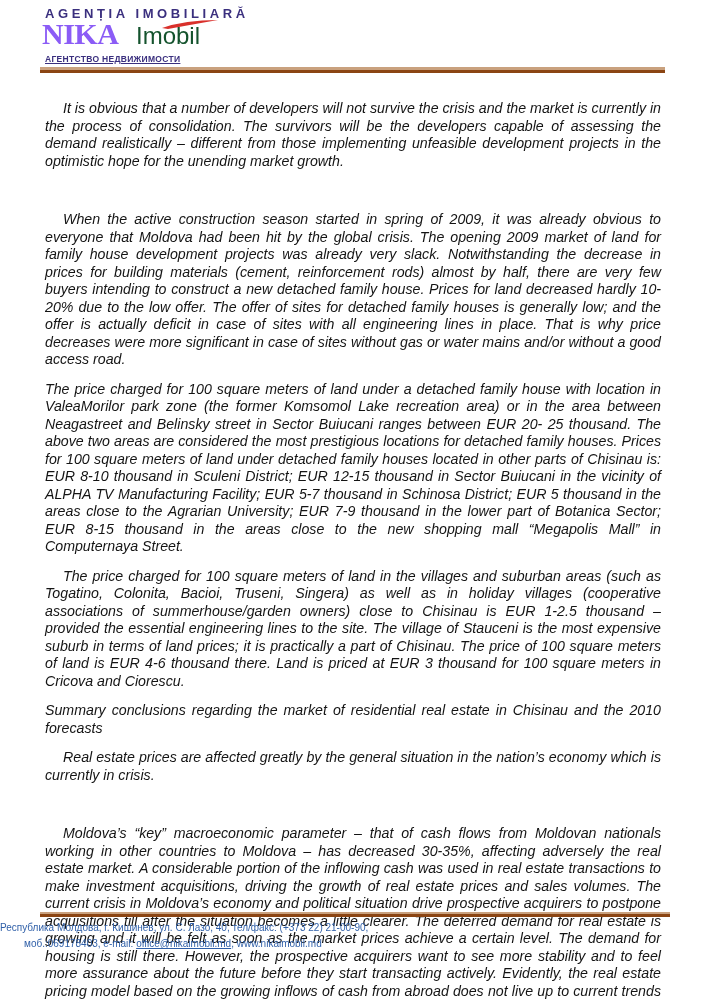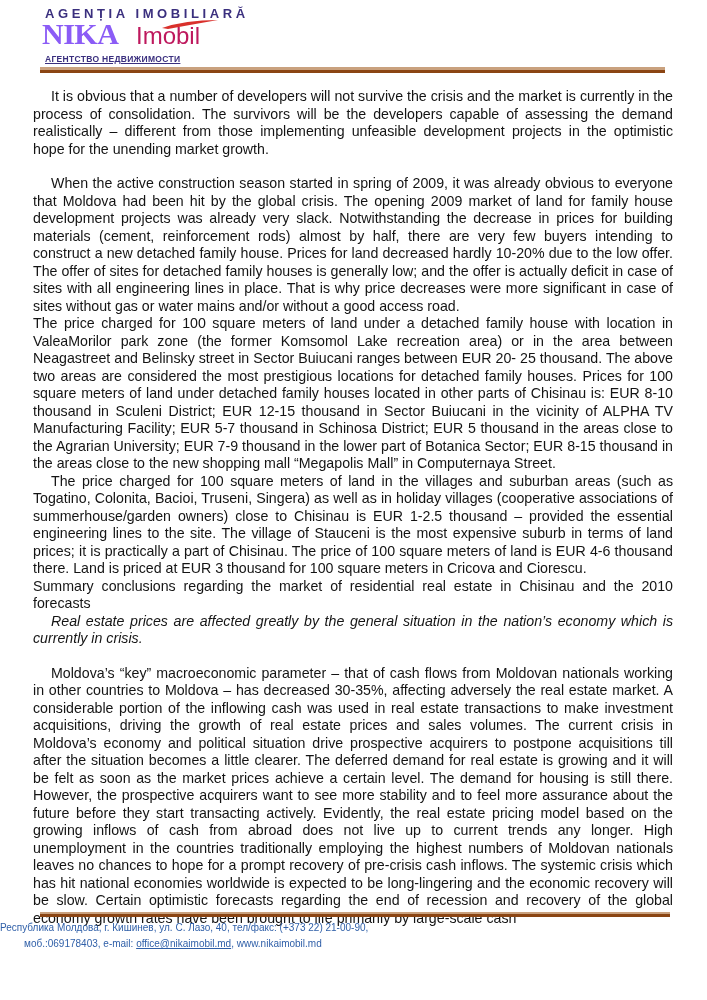--- a/index.html
+++ b/index.html
@@ -1,27 +1,27 @@
 <!DOCTYPE html>
 <html><head>
 <meta charset="utf-8">
 <style>
   html, body { margin: 0; padding: 0; background: #ffffff; }
   body { width: 707px; height: 1000px; position: relative; overflow: hidden; font-family: "Liberation Sans", sans-serif; color: #141414; }
   .header { position: absolute; left: 0; top: 0; width: 707px; height: 80px; }
   .logo { position: absolute; left: 40px; top: 6px; width: 200px; height: 60px; }
   .logo-top { position: absolute; left: 5px; top: 0px; font-size: 13px; font-weight: bold; letter-spacing: 3.6px; color: #3a2f7e; white-space: nowrap; }
   .logo-nika { position: absolute; left: 2px; top: 13px; font-family: "Liberation Serif", serif; font-weight: bold; font-size: 30px; letter-spacing: -0.5px; color: #8b5cf6; line-height: 30px; }
-  .logo-imobil { position: absolute; left: 96px; top: 18px; font-size: 24px; color: #be185d; line-height: 24px; text-align: center; }
+  .logo-imobil { position: absolute; left: 96px; top: 18px; font-size: 24px; color: #14532d; line-height: 24px; text-align: center; }
   .logo-swoosh { position: absolute; left: 120px; top: 12px; }
   .logo-bottom { position: absolute; left: 5px; top: 48px; font-size: 8.5px; font-weight: bold; color: #3a2f7e; white-space: nowrap; letter-spacing: 0.3px; text-decoration: underline; }
   .rule-top { position: absolute; left: 40px; top: 67px; width: 625px; height: 3px; background: #c9a17e; }
   .rule-top2 { position: absolute; left: 40px; top: 70px; width: 625px; height: 3px; background: #8b4513; }
   .content { position: absolute; left: 33px; top: 88px; width: 640px; font-size: 14.2px; line-height: 17.5px; text-align: justify; }
-  .content p { margin: 0; }
+  .content p { margin: 12px; font-style: italic; }
   .indent { text-indent: 18px; }
   .italic { font-style: italic; }
   .gap { height: 17px; }
   .rule-bottom { position: absolute; left: 40px; top: 912px; width: 630px; height: 2px; background: #c9a17e; }
   .rule-bottom2 { position: absolute; left: 40px; top: 914px; width: 630px; height: 3px; background: #8b4513; }
   .footer { position: absolute; left: 0; top: 920px; width: 626px; text-align: left; font-size: 10px; line-height: 16px; color: #2f5fa8; }
   .footer .line2 { padding-left: 24px; }
   .footer a { color: #2f5fa8; text-decoration: underline; }
 </style>
 </head>

